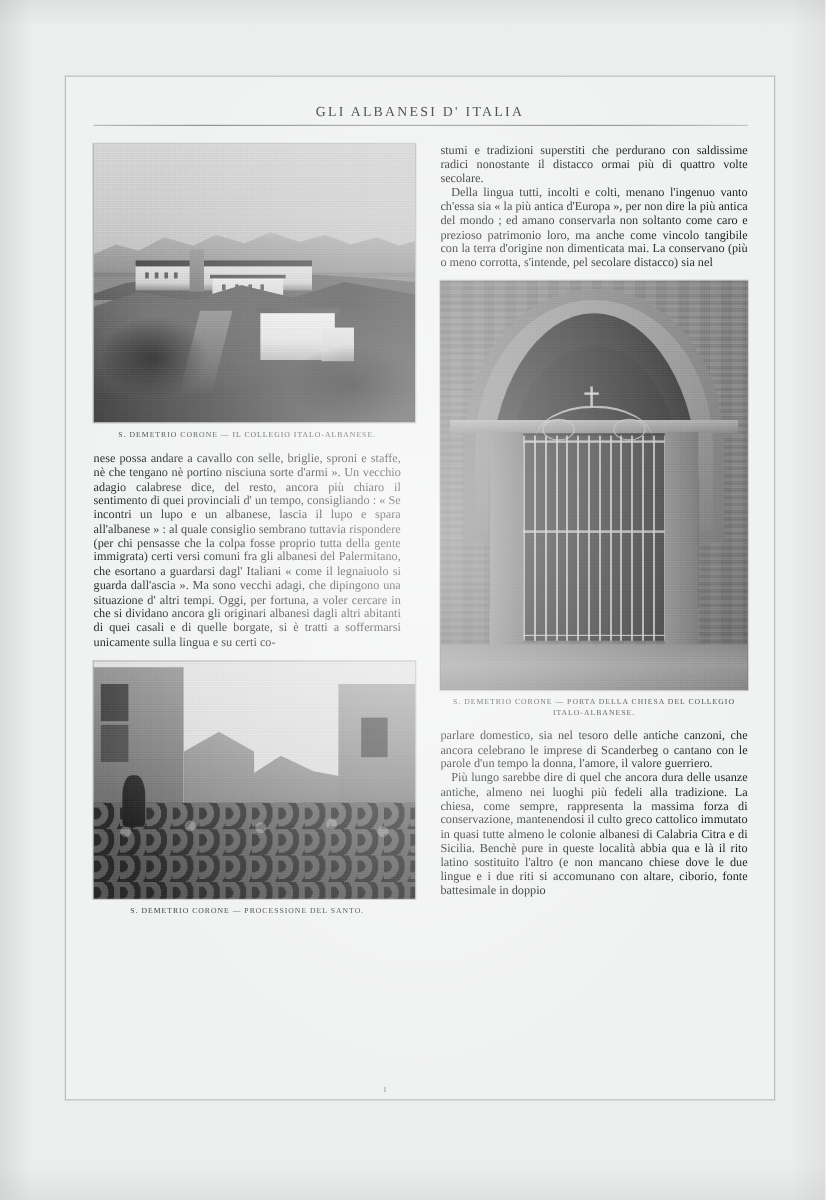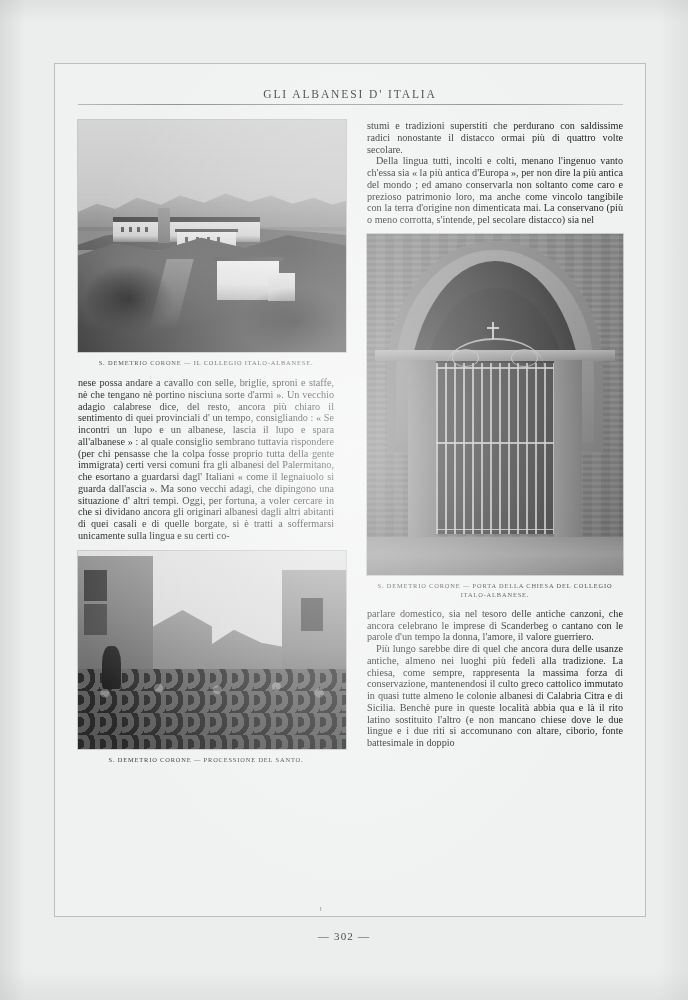--- a/index.html
+++ b/index.html
@@ -433,15 +433,14 @@
 
         <p class="para blk" style="margin-top:9px;">parlare domestico, sia nel tesoro delle antiche canzoni, che ancora celebrano le imprese di Scanderbeg o cantano con le parole d'un tempo la donna, l'amore, il valore guerriero.</p>
         <p class="para blk">Più lungo sarebbe dire di quel che ancora dura delle usanze antiche, almeno nei luoghi più fedeli alla tradizione. La chiesa, come sempre, rappresenta la massima forza di conservazione, mantenendosi il culto greco cattolico immutato in quasi tutte almeno le colonie albanesi di Calabria Citra e di Sicilia. Benchè pure in queste località abbia qua e là il rito latino sostituito l'altro (e non mancano chiese dove le due lingue e i due riti si accomunano con altare, ciborio, fonte battesimale in doppio</p>
 
       </div>
     </div>
   </div>
 
   <div id="sigmark">l</div>
 
-  <div id="folio">— 302 —</div>
 
 </div>
 
 </body></html>

